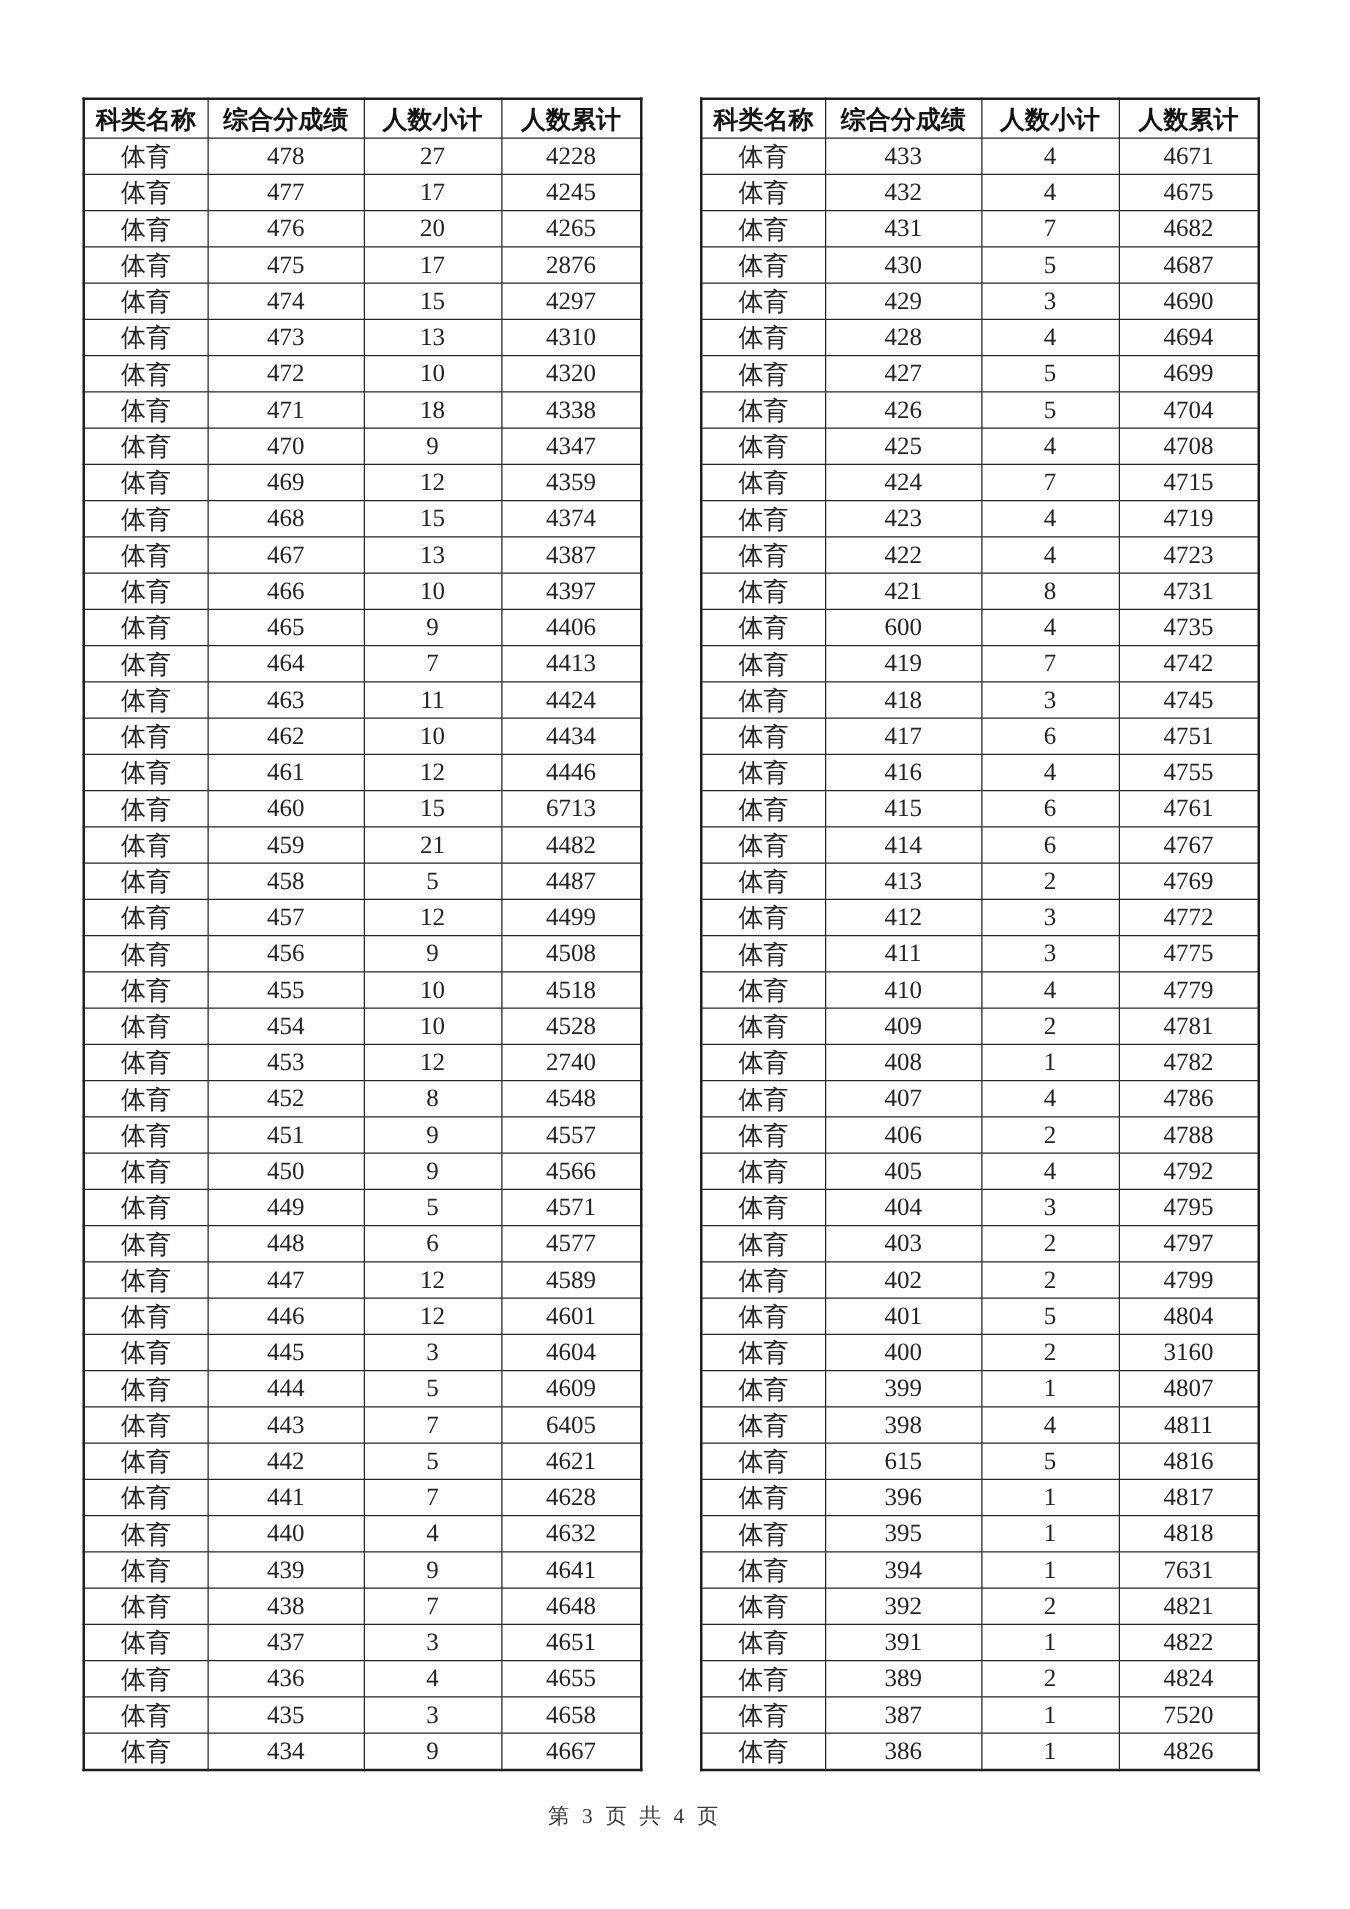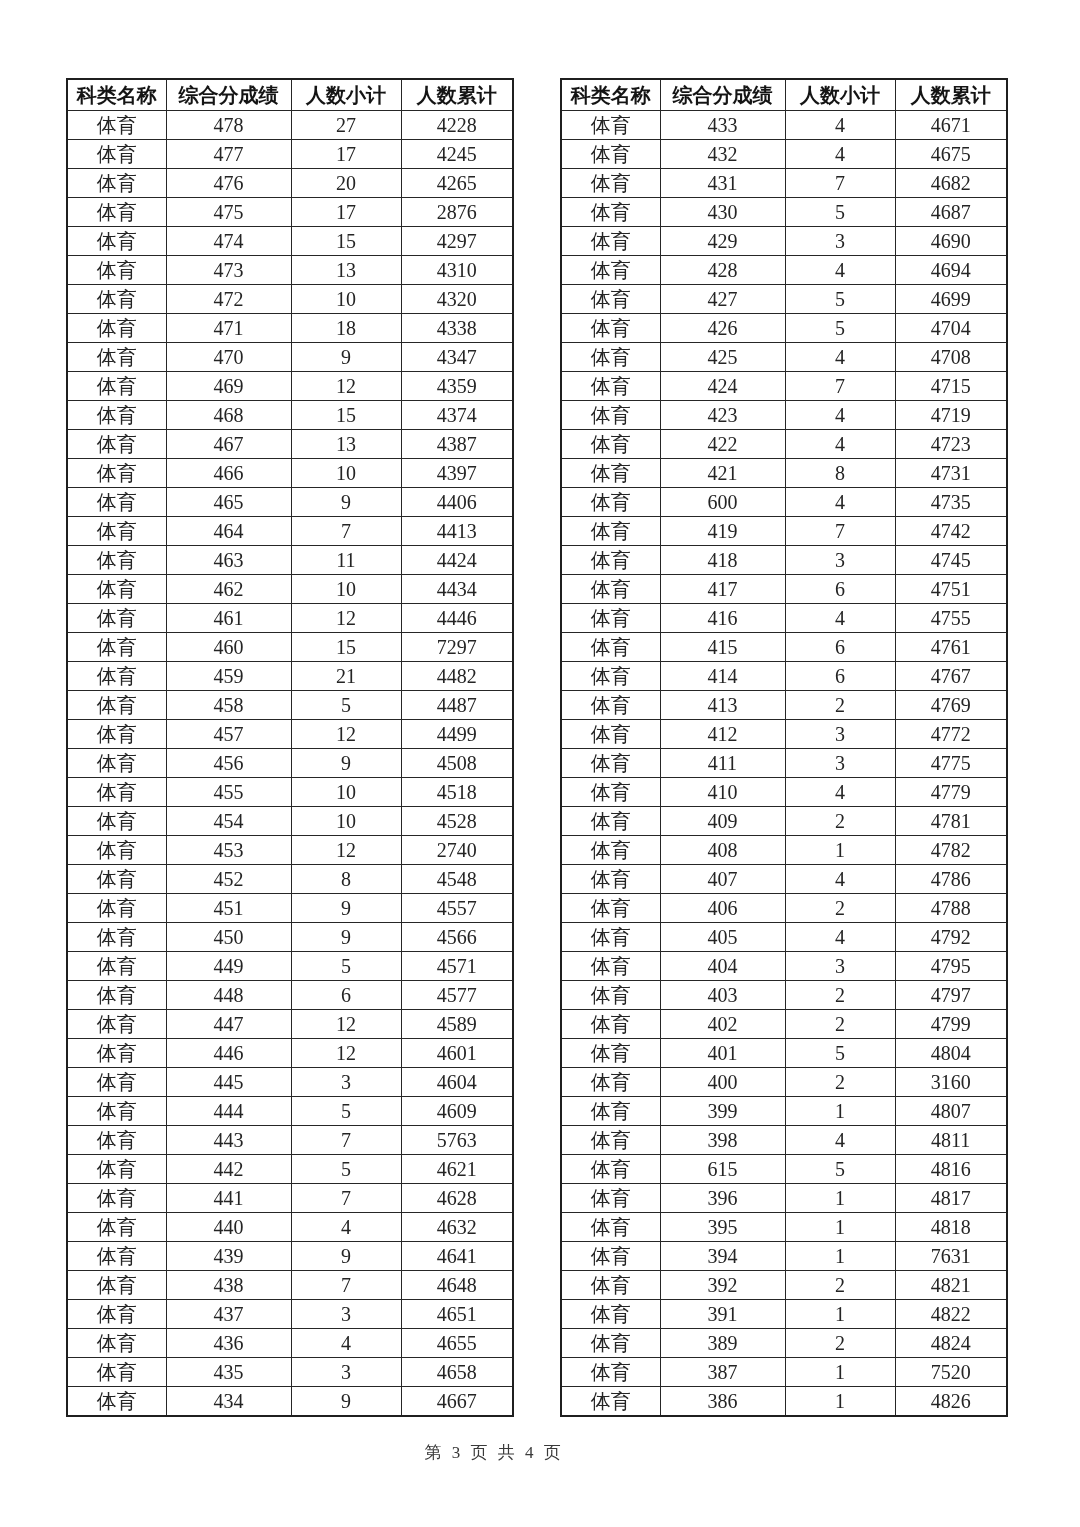--- a/index.html
+++ b/index.html
@@ -53,21 +53,21 @@
     font-size: 20px;
     color: #242424;
   }
   .col-cat   { width: 99px; }
   .col-score { width: 125px; }
   .col-sub   { width: 110px; }
   .col-cum   { width: 112px; }
   .footer {
     position: absolute;
     top: 1441px;
-    left: 0;
+    left: 14px;
     width: 988px;
     text-align: center;
     font-family: "Liberation Serif", "DejaVu Serif", serif;
     font-size: 17px;
     letter-spacing: 3px;
     color: #3a3a3a;
   }
 </style>
 </head>
 <body>
@@ -197,21 +197,21 @@
           <tr>
             <td>体育</td>
             <td>461</td>
             <td>12</td>
             <td>4446</td>
           </tr>
           <tr>
             <td>体育</td>
             <td>460</td>
             <td>15</td>
-            <td>7297</td>
+            <td>6713</td>
           </tr>
           <tr>
             <td>体育</td>
             <td>459</td>
             <td>21</td>
             <td>4482</td>
           </tr>
           <tr>
             <td>体育</td>
             <td>458</td>
@@ -299,21 +299,21 @@
           <tr>
             <td>体育</td>
             <td>444</td>
             <td>5</td>
             <td>4609</td>
           </tr>
           <tr>
             <td>体育</td>
             <td>443</td>
             <td>7</td>
-            <td>5763</td>
+            <td>6405</td>
           </tr>
           <tr>
             <td>体育</td>
             <td>442</td>
             <td>5</td>
             <td>4621</td>
           </tr>
           <tr>
             <td>体育</td>
             <td>441</td>

